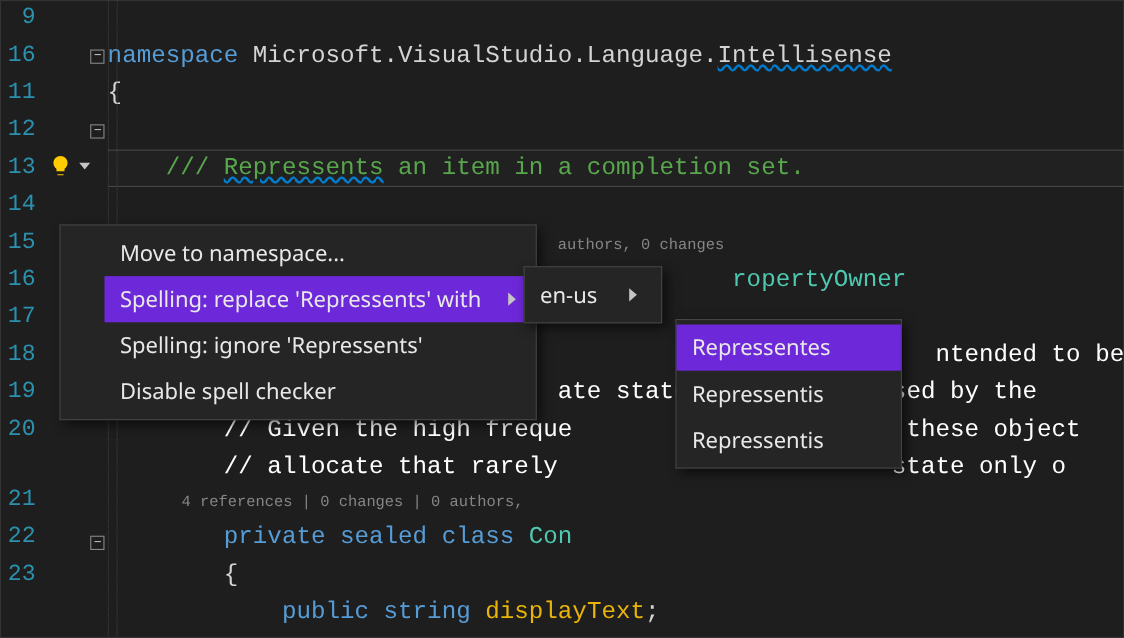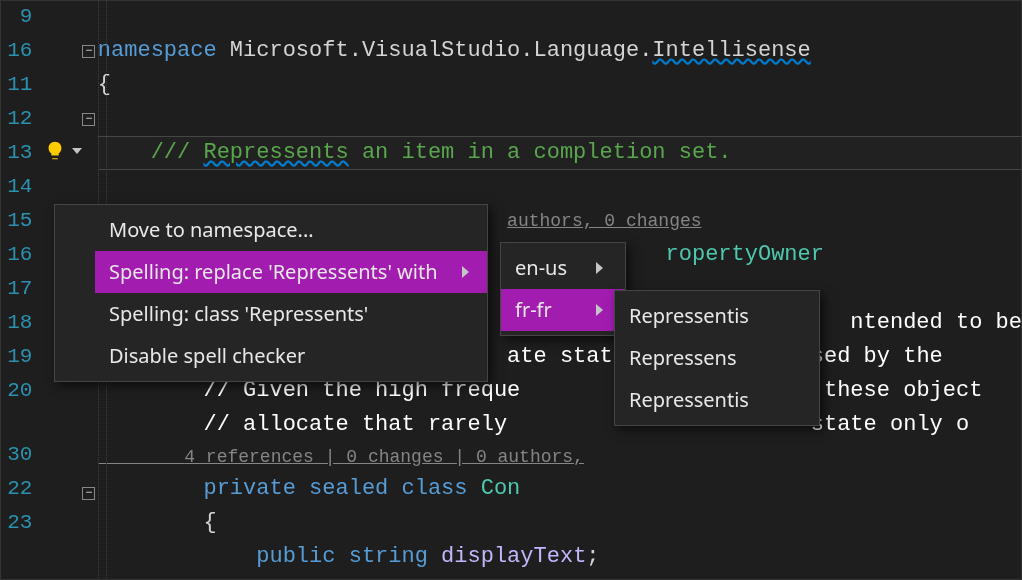--- a/index.html
+++ b/index.html
@@ -61,23 +61,23 @@
     height: 34px;
     white-space: pre;
   }
   .kw { color: #569cd6; }
   .cls { color: #4ec9b0; }
   .str, .docc { color: #57a64a; }
   .comment { color: #ffffff; }
   .punct { color: #d4d4d4; }
   .dot { color: #9cdcfe; }
   .ns { color: #d4d4d4; }
-  .field { color: #c4b5fd; margin-top: 35px; }
+  .field { color: #eab308; margin-top: 35px; }
   .type2 { color: #569cd6; }
-  .codelens { color: #858585; font-size: 18px; text-decoration: underline; }
+  .codelens { color: #858585; font-size: 14px; }
   .squiggle {
     text-decoration-line: underline;
     text-decoration-style: wavy;
     text-decoration-color: #007acc;
   }
   .highlight-line {
     position: absolute;
     top: 136px;
     left: 0;
     right: 0;
@@ -116,30 +116,30 @@
     z-index: 10;
   }
   .menu-item {
     padding: 0 22px 0 14px;
     display: flex;
     justify-content: space-between;
     align-items: center;
     cursor: default;
     white-space: nowrap;
   }
-  .menu-item:hover, .menu-item.hover { background: #a21caf; }
+  .menu-item:hover, .menu-item.hover { background: #6d28d9; }
   .sub-arrow {
     margin-left: 24px;
     width: 0; height: 0;
     border-top: 6px solid transparent;
     border-bottom: 6px solid transparent;
     border-left: 7px solid #c5c5c5;
   }
   #menu-main { left: 54px; top: 204px; width: 434px; padding-left: 40px; }
-  #menu-lang { left: 500px; top: 242px; width: 126px; }
+  #menu-lang { left: 476px; top: 242px; width: 126px; }
   #menu-sugg { left: 614px; top: 290px; width: 206px; }
   .vline {
     position: absolute;
     top: 0;
     bottom: 0;
     border-left: 1px dotted #404040;
   }
   body::after {
     content:"";
     position: fixed;
@@ -159,21 +159,21 @@
       <div>12</div>
       <div>13</div>
       <div>14</div>
       <div>15</div>
       <div>16</div>
       <div>17</div>
       <div>18</div>
       <div>19</div>
       <div>20</div>
       <div style="height: 30px;"></div>
-      <div>30</div>
+      <div>21</div>
       <div>22</div>
       <div>23</div>
     </div>
 
   <div class="icon-gutter">
     <div class="lightbulb">
       <svg viewBox="0 0 24 24">
         <path fill="#ffcc00" d="M9 21h6v-1H9v1zm3-19C8 2 5 5 5 9c0 2.4 1.2 4.5 3 5.7V17h8v-2.3c1.8-1.2 3-3.3 3-5.7 0-4-3-7-7-7z"></path>
       </svg>
       <span class="chev-down"></span>
@@ -219,39 +219,35 @@
 
 <div id="menu-main" class="menu">
     <div class="menu-item">
       <span>Move to namespace...</span>
     </div>
     <div class="menu-item hover">
       <span>Spelling: replace 'Repressents' with</span>
       <span class="sub-arrow"></span>
     </div>
     <div class="menu-item">
-      <span>Spelling: class 'Repressents'</span>
+      <span>Spelling: ignore 'Repressents'</span>
     </div>
     <div class="menu-item">
       <span>Disable spell checker</span>
     </div>
   </div>
 <div id="menu-lang" class="menu">
     <div class="menu-item">
       <span>en-us</span>
       <span class="sub-arrow"></span>
     </div>
+  </div>
+<div id="menu-sugg" class="menu">
     <div class="menu-item hover">
-      <span>fr-fr</span>
-      <span class="sub-arrow"></span>
-    </div>
-  </div>
-<div id="menu-sugg" class="menu">
+      <span>Repressentes</span>
+    </div>
     <div class="menu-item">
       <span>Repressentis</span>
     </div>
     <div class="menu-item">
-      <span>Repressens</span>
-    </div>
-    <div class="menu-item">
       <span>Repressentis</span>
     </div>
   </div>
 
 </body></html>

